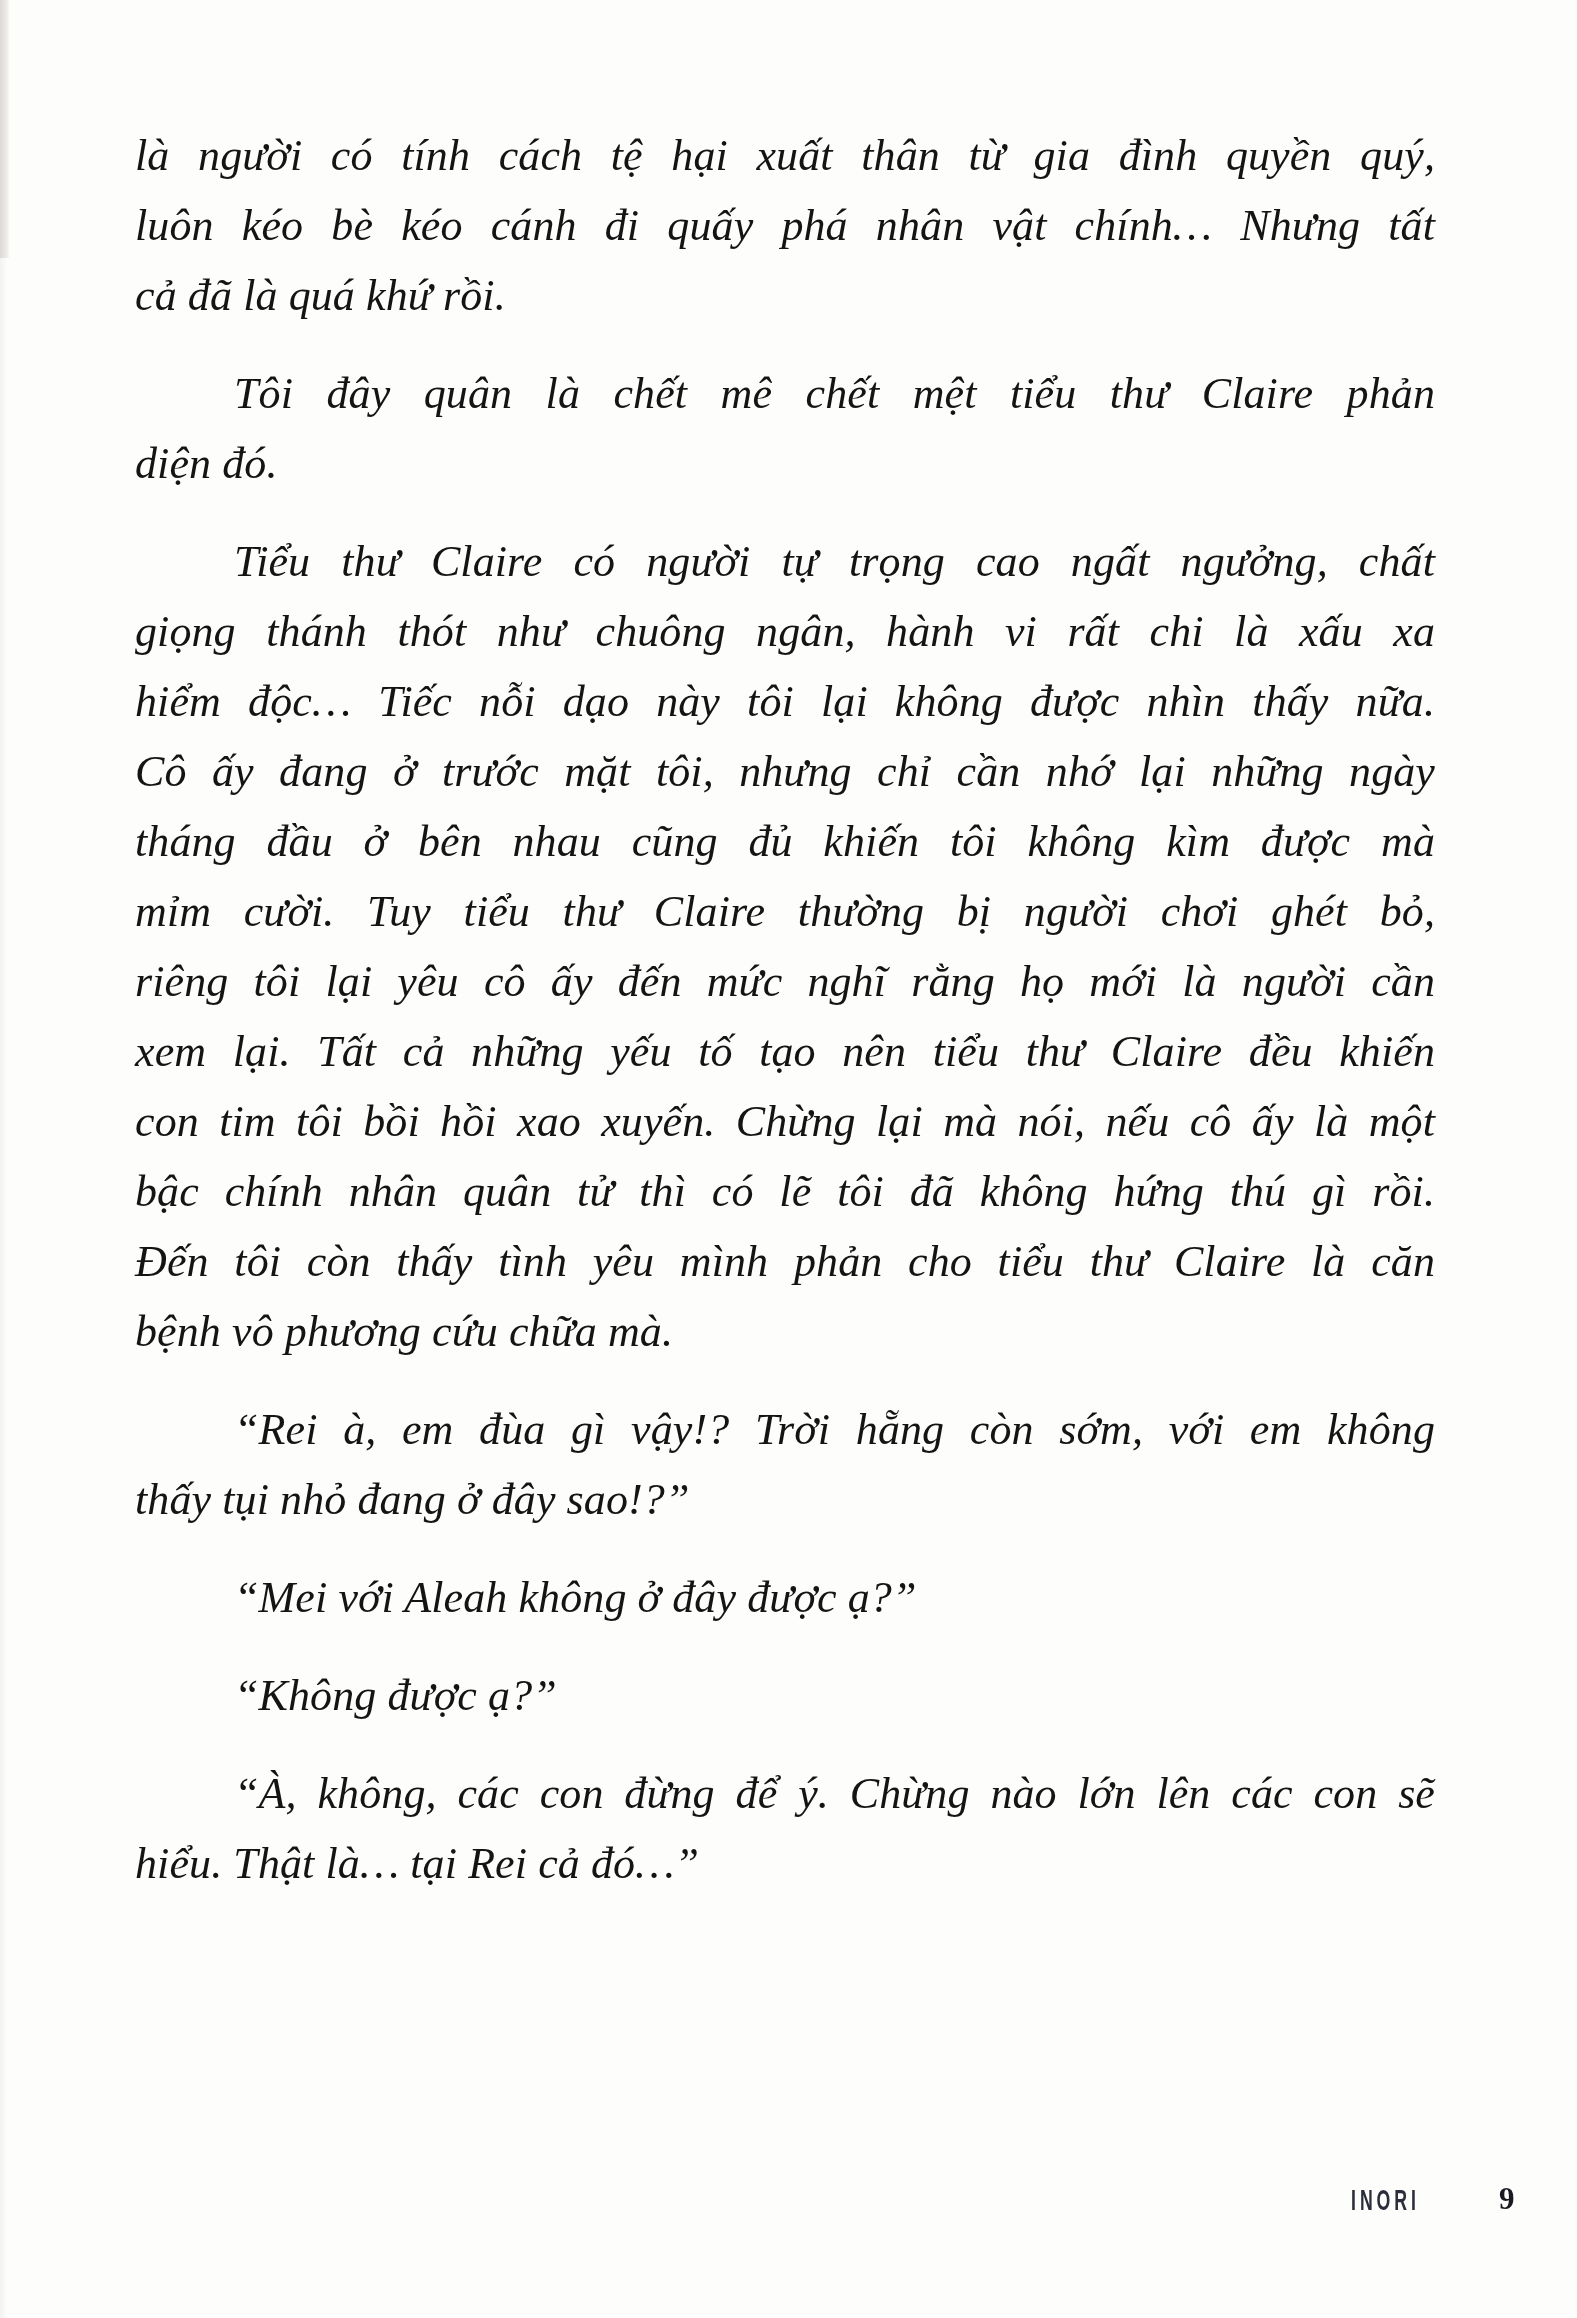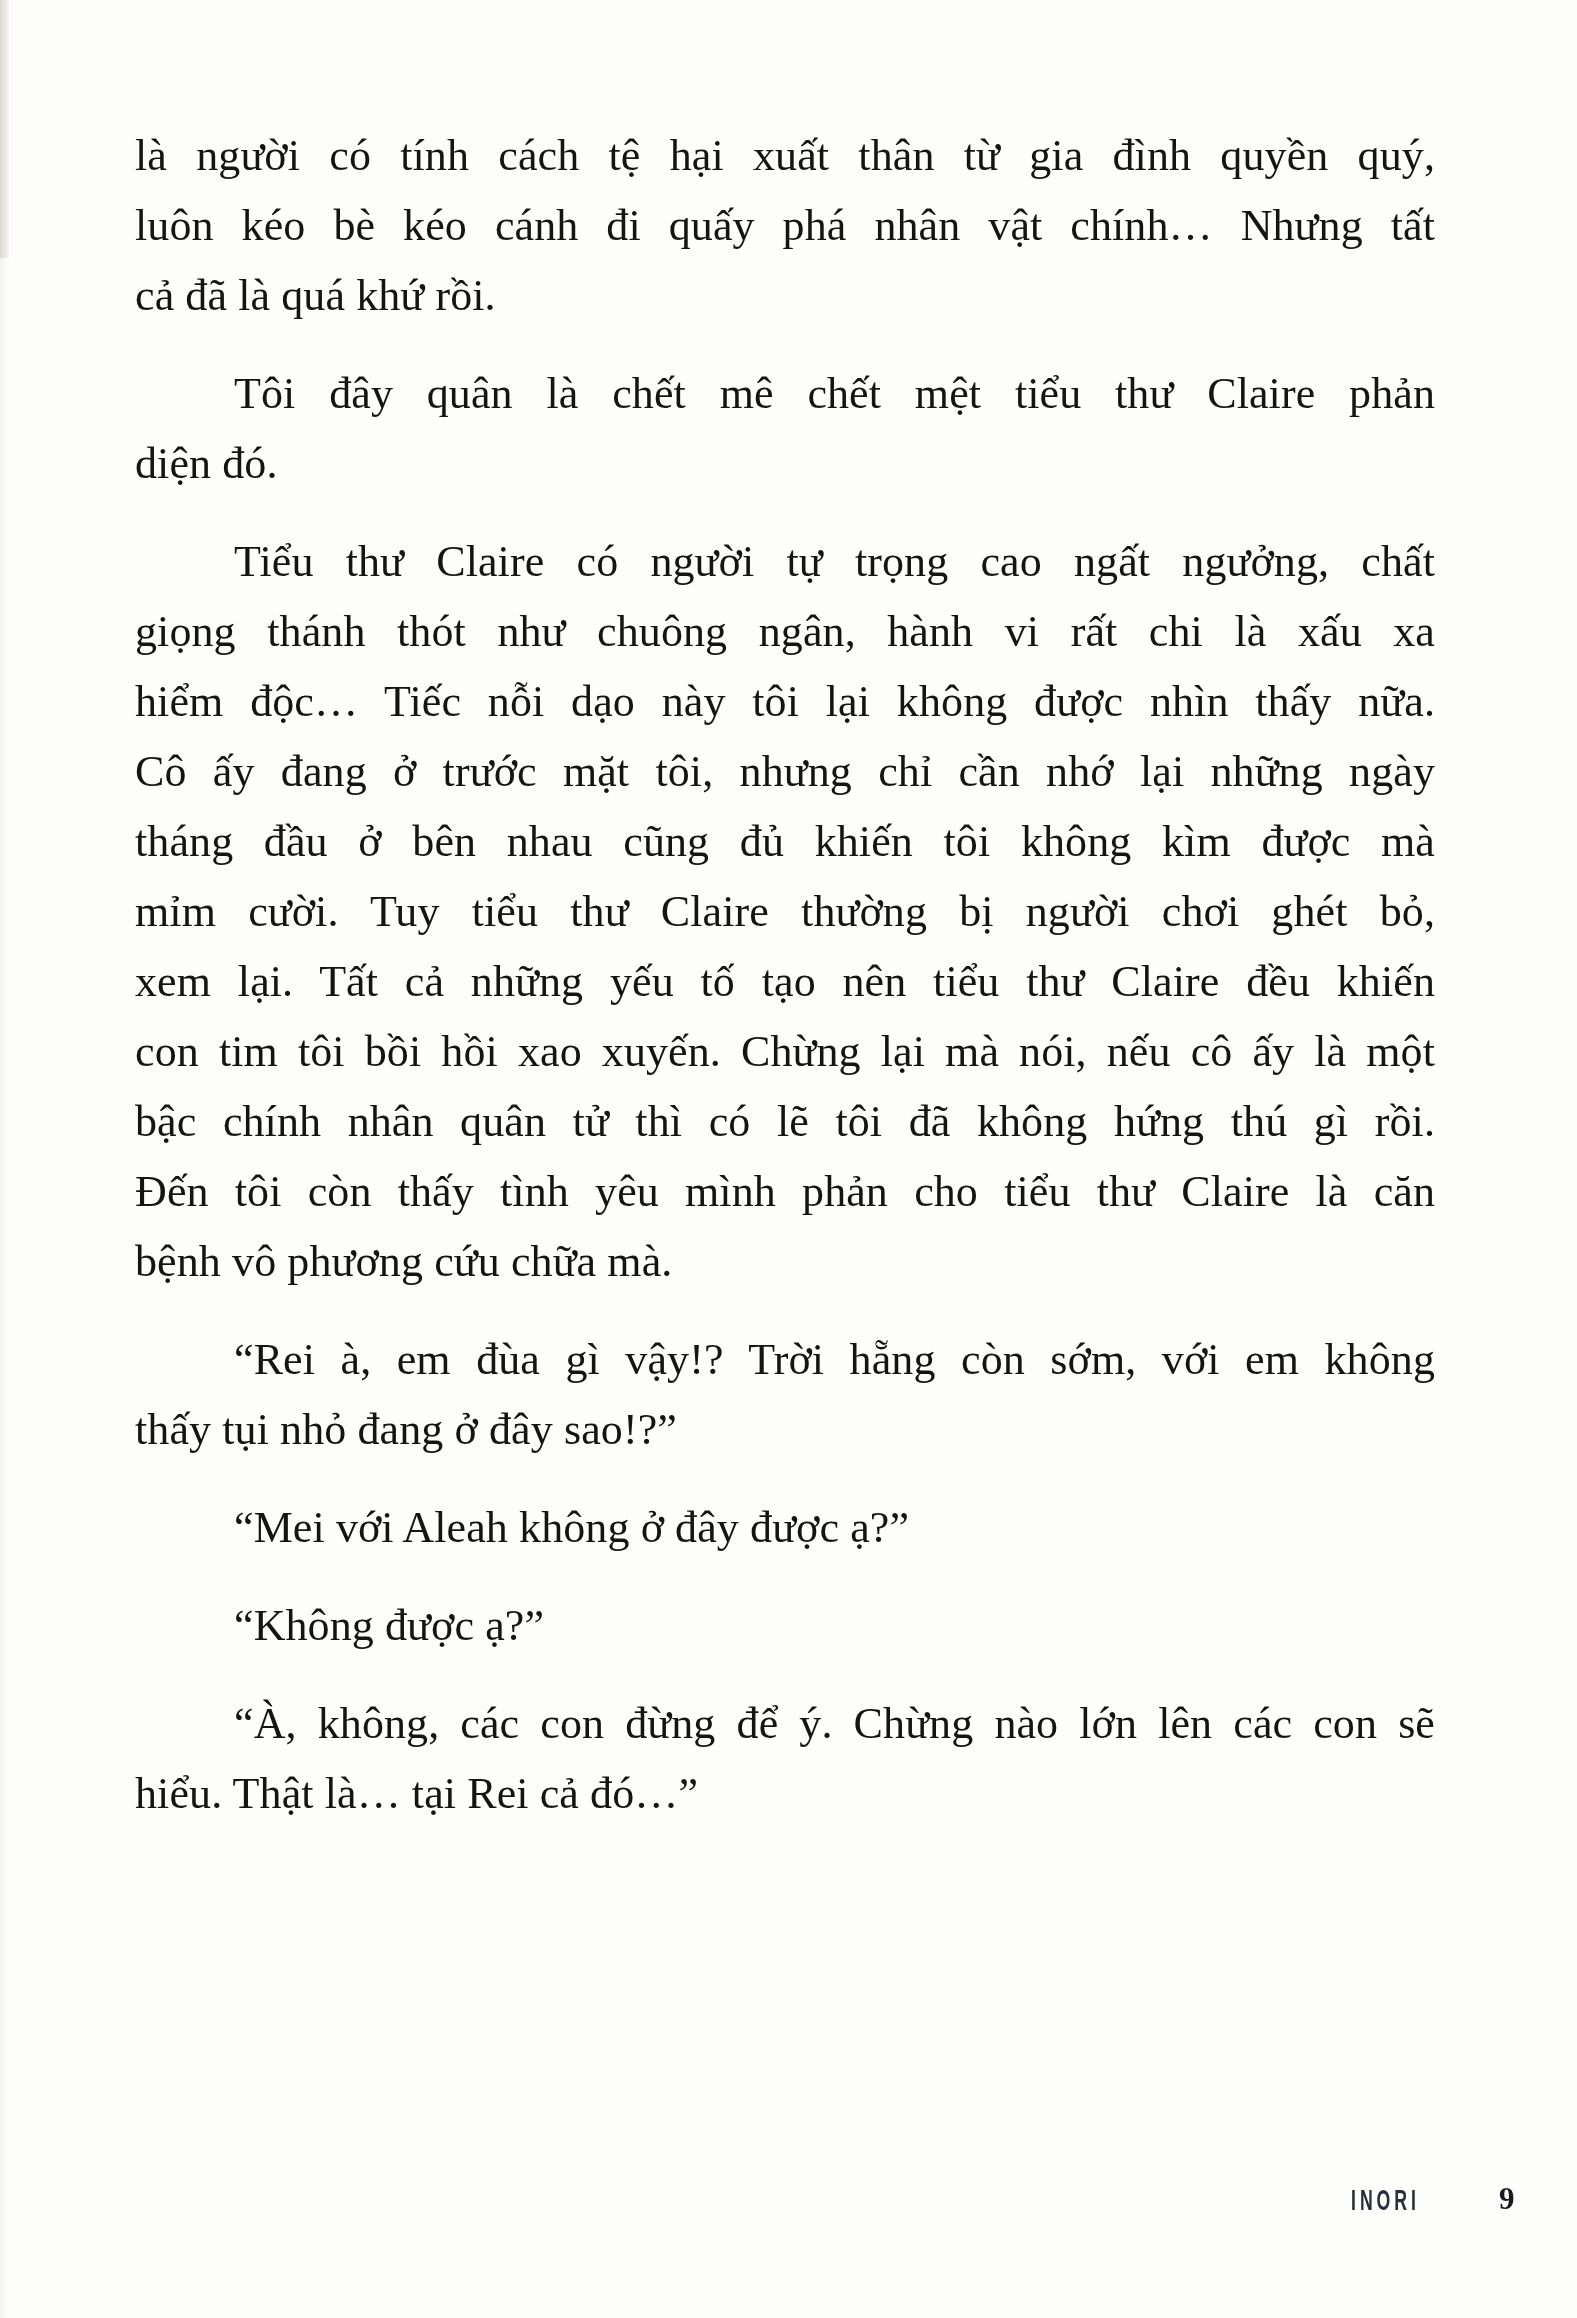--- a/index.html
+++ b/index.html
@@ -30,20 +30,21 @@
     top: 258px;
     width: 7.4px;
     height: 2060px;
     background: linear-gradient(to right, #f3f2f0 0%, #fdfdfc 100%);
   }
   .page-body {
     position: absolute;
     left: 135px;
     top: 121px;
     width: 1300px;
+    font-style: italic;
   }
   .para {
     margin: 0;
     padding: 0;
   }
   .para + .para {
     margin-top: 28px;
   }
   .line {
     display: block;
@@ -112,20 +113,21 @@
     <span class="line last">diện đó.</span>
   </p>
 
   <p class="para">
     <span class="line indent">Tiểu thư Claire có người tự trọng cao ngất ngưởng, chất</span>
     <span class="line">giọng thánh thót như chuông ngân, hành vi rất chi là xấu xa</span>
     <span class="line">hiểm độc… Tiếc nỗi dạo này tôi lại không được nhìn thấy nữa.</span>
     <span class="line">Cô ấy đang ở trước mặt tôi, nhưng chỉ cần nhớ lại những ngày</span>
     <span class="line">tháng đầu ở bên nhau cũng đủ khiến tôi không kìm được mà</span>
     <span class="line">mỉm cười. Tuy tiểu thư Claire thường bị người chơi ghét bỏ,</span>
+    <span class="line">riêng tôi lại yêu cô ấy đến mức nghĩ rằng họ mới là người cần</span>
     <span class="line">xem lại. Tất cả những yếu tố tạo nên tiểu thư Claire đều khiến</span>
     <span class="line">con tim tôi bồi hồi xao xuyến. Chừng lại mà nói, nếu cô ấy là một</span>
     <span class="line">bậc chính nhân quân tử thì có lẽ tôi đã không hứng thú gì rồi.</span>
     <span class="line">Đến tôi còn thấy tình yêu mình phản cho tiểu thư Claire là căn</span>
     <span class="line last">bệnh vô phương cứu chữa mà.</span>
   </p>
 
   <p class="para">
     <span class="line indent">“Rei à, em đùa gì vậy!? Trời hẵng còn sớm, với em không</span>
     <span class="line last">thấy tụi nhỏ đang ở đây sao!?”</span>

